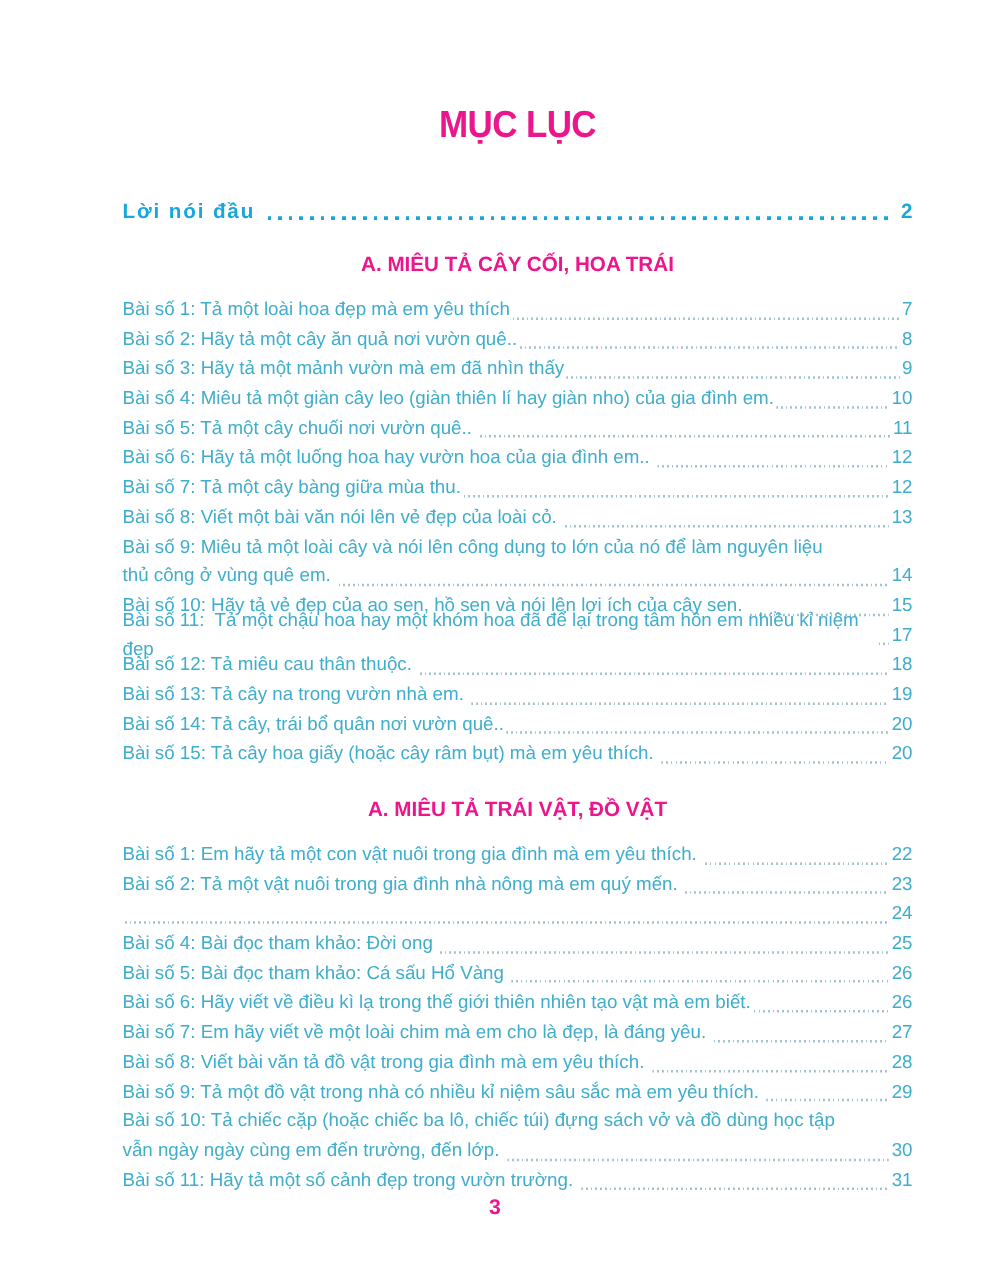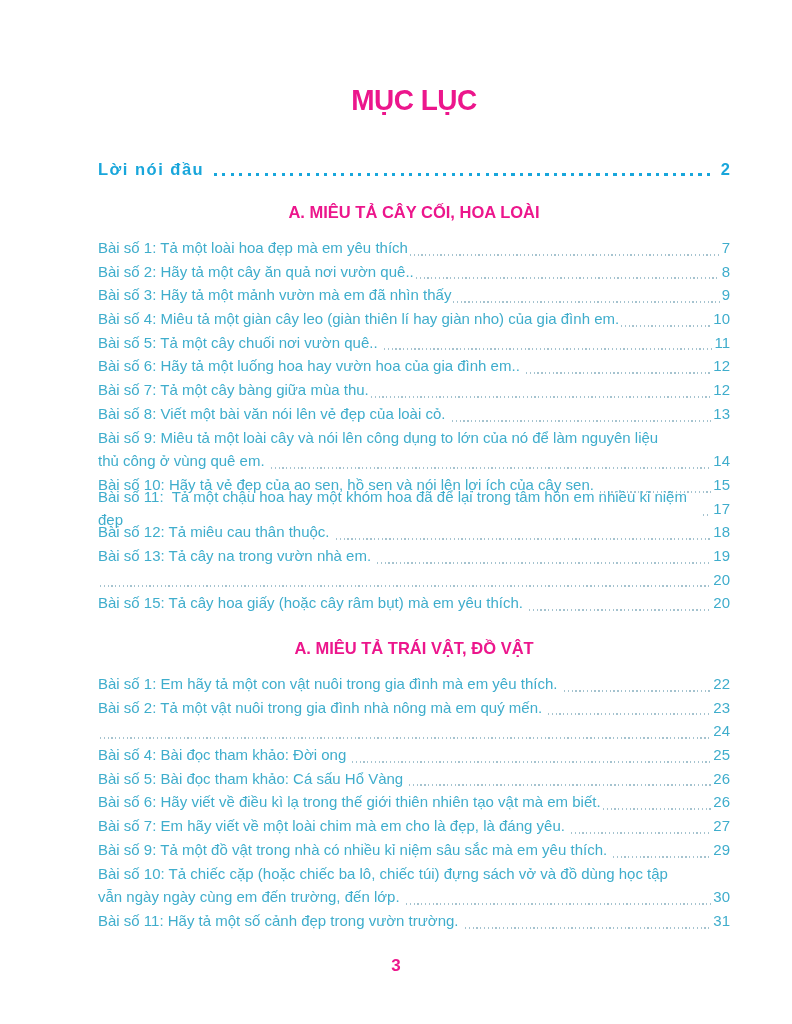--- a/index.html
+++ b/index.html
@@ -102,21 +102,21 @@
 
   <div class="page-title">MỤC LỤC</div>
 
   <div class="preface-row">
     <span class="preface-label">Lời nói đầu</span>
     <span class="preface-leader"></span>
     <span class="preface-page">2</span>
   </div>
 
   <div id="sections">
-      <div class="section-heading">A. MIÊU TẢ CÂY CỐI, HOA LOÀI</div>
+      <div class="section-heading">A. MIÊU TẢ CÂY CỐI, HOA TRÁI</div>
       <div class="toc-list">
         <div class="toc-row">
           <span class="toc-text">Bài số 1: Tả một loài hoa đẹp mà em yêu thích</span>
           <span class="toc-leader"></span>
           <span class="toc-page">7</span>
         </div>
         <div class="toc-row">
           <span class="toc-text">Bài số 2: Hãy tả một cây ăn quả nơi vườn quê..</span>
           <span class="toc-leader"></span>
           <span class="toc-page">8</span>
@@ -173,20 +173,21 @@
           <span class="toc-text">Bài số 12: Tả miêu cau thân thuộc. </span>
           <span class="toc-leader"></span>
           <span class="toc-page">18</span>
         </div>
         <div class="toc-row">
           <span class="toc-text">Bài số 13: Tả cây na trong vườn nhà em. </span>
           <span class="toc-leader"></span>
           <span class="toc-page">19</span>
         </div>
         <div class="toc-row">
+          <span class="toc-text">Bài số 14: Tả cây, trái bổ quân nơi vườn quê..</span>
           <span class="toc-leader"></span>
           <span class="toc-page">20</span>
         </div>
         <div class="toc-row">
           <span class="toc-text">Bài số 15: Tả cây hoa giấy (hoặc cây râm bụt) mà em yêu thích. </span>
           <span class="toc-leader"></span>
           <span class="toc-page">20</span>
         </div>
       </div>
       <div class="section-heading">A. MIÊU TẢ TRÁI VẬT, ĐỒ VẬT</div>
@@ -219,20 +220,25 @@
           <span class="toc-text">Bài số 6: Hãy viết về điều kì lạ trong thế giới thiên nhiên tạo vật mà em biết.</span>
           <span class="toc-leader"></span>
           <span class="toc-page">26</span>
         </div>
         <div class="toc-row">
           <span class="toc-text">Bài số 7: Em hãy viết về một loài chim mà em cho là đẹp, là đáng yêu. </span>
           <span class="toc-leader"></span>
           <span class="toc-page">27</span>
         </div>
         <div class="toc-row">
+          <span class="toc-text">Bài số 8: Viết bài văn tả đồ vật trong gia đình mà em yêu thích. </span>
+          <span class="toc-leader"></span>
+          <span class="toc-page">28</span>
+        </div>
+        <div class="toc-row">
           <span class="toc-text">Bài số 9: Tả một đồ vật trong nhà có nhiều kỉ niệm sâu sắc mà em yêu thích. </span>
           <span class="toc-leader"></span>
           <span class="toc-page">29</span>
         </div>
         <div class="toc-row">
           <span class="toc-text">Bài số 10: Tả chiếc cặp (hoặc chiếc ba lô, chiếc túi) đựng sách vở và đồ dùng học tập</span>
         </div>
         <div class="toc-row">
           <span class="toc-text">vẫn ngày ngày cùng em đến trường, đến lớp. </span>
           <span class="toc-leader"></span>

